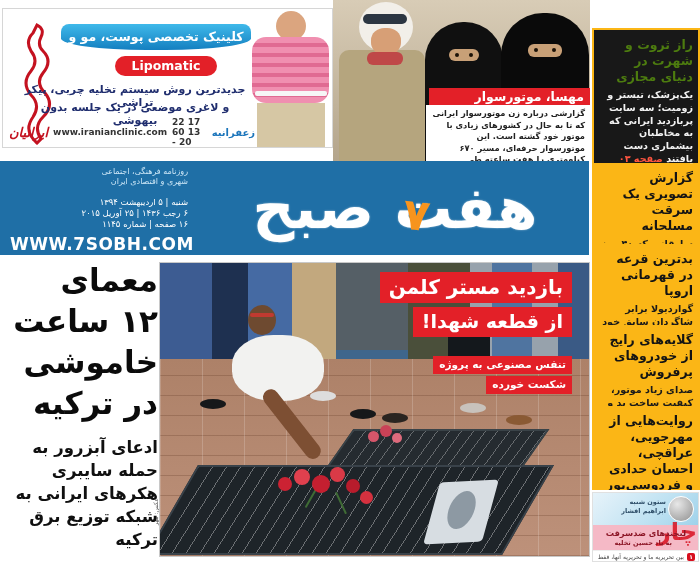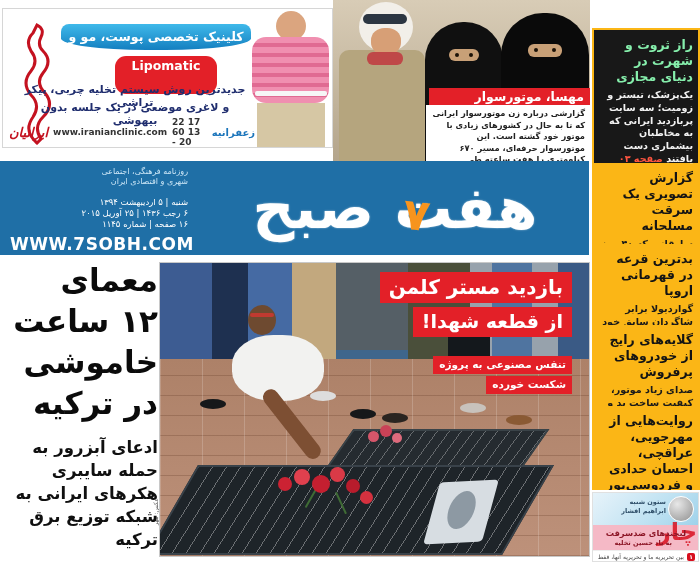--- a/index.html
+++ b/index.html
@@ -7,21 +7,21 @@
         font-family:"DejaVu Sans","Liberation Sans",sans-serif;}
   .rtl{direction:rtl;text-align:right;}
 
   
   .ad{position:absolute;left:2px;top:8px;width:331px;height:140px;background:#fff;
       border:1px solid #d6d6d6;box-sizing:border-box;overflow:hidden;}
   .ad-woman{position:absolute;left:4px;top:10px;width:52px;height:126px;}
   .ad-blueband{position:absolute;left:58px;top:15px;width:190px;height:26px;
       background:linear-gradient(180deg,#3fb9ea,#147fc0);border-radius:8px 8px 45% 45%;
       color:#fff;font-weight:bold;font-size:12.5px;line-height:26px;text-align:center;}
-  .ad-pill{position:absolute;left:112px;top:47px;width:102px;height:38px;background:#e32028;
+  .ad-pill{position:absolute;left:112px;top:47px;width:102px;height:20px;background:#e32028;
       border-radius:11px;color:#fff;font-weight:bold;font-size:12.5px;line-height:20px;text-align:center;}
   .ad-line{position:absolute;left:14px;width:236px;color:#1f2d6e;font-weight:bold;
       font-size:11px;text-align:center;}
   .ad-contact{position:absolute;left:6px;bottom:6px;width:246px;height:18px;direction:rtl;
       display:flex;align-items:center;gap:5px;font-size:9px;color:#333;}
   .ad-loc{color:#1b75bb;font-weight:bold;font-size:10px;}
   .ad-phone,.ad-url{font-weight:bold;direction:ltr;}
   .ad-brand{color:#c41220;font-weight:bold;font-size:13px;font-style:italic;margin-right:auto;}
   .fatman{position:absolute;right:1px;top:2px;width:80px;height:136px;}
   .fm-head{position:absolute;left:25px;top:0;width:30px;height:30px;border-radius:50%;background:#dba57f;}
@@ -62,21 +62,21 @@
   .mhd-logo{position:absolute;left:205px;top:0;right:4px;bottom:0;display:flex;align-items:center;justify-content:center;}
   .logo-text{color:#fff;font-size:58px;font-weight:900;direction:rtl;white-space:nowrap;
       text-shadow:0 0 2px rgba(255,255,255,.6);}
   .logo-seven{position:absolute;left:52%;top:30%;color:#f7941d;font-size:44px;font-weight:900;transform:rotate(6deg);}
 
   
   .rightcol{position:absolute;left:592px;top:28px;width:108px;height:462px;background:#fbb616;
       padding:2px;box-sizing:border-box;overflow:hidden;}
   .rc-item{direction:rtl;text-align:right;padding:7px 5px 5px;box-sizing:border-box;}
   .rc-black{background:#181818;height:133px;}
-  .rc-black .rc-title{color:#86efac;}
+  .rc-black .rc-title{color:#4d7c0f;}
   .rc-black .rc-body{color:#f2f2f2;}
   .rc-black .refred{color:#ff5540;}
   .rc-title{font-size:12.5px;line-height:16px;font-weight:900;color:#141414;}
   .rc-body{font-size:9.6px;line-height:12.8px;color:#1a1a1a;margin-top:4px;font-weight:bold;}
   .rc-yellow{height:81px;overflow:hidden;}
 
   
   .promo{position:absolute;left:592px;top:492px;width:107px;height:70px;background:#fff;
       border:1px solid #e0e0e0;box-sizing:border-box;overflow:hidden;}
   .promo-top{position:relative;height:32px;background:linear-gradient(135deg,#e7f3fa,#bfe2f2 60%,#9fd2ea);}

